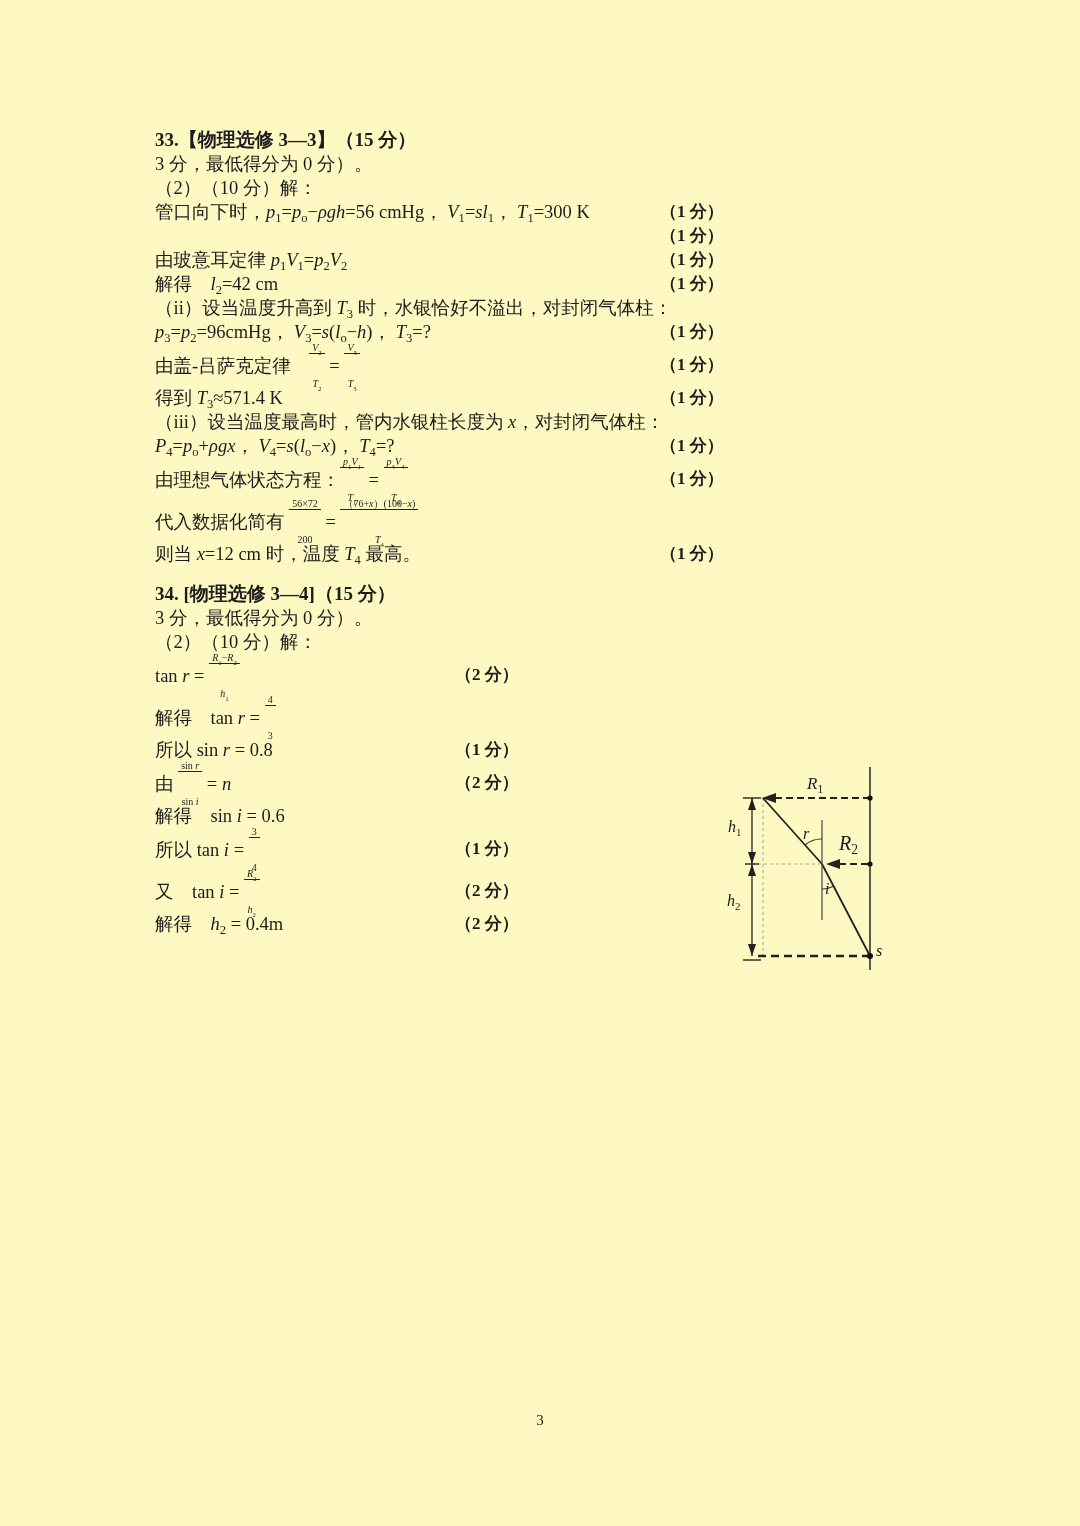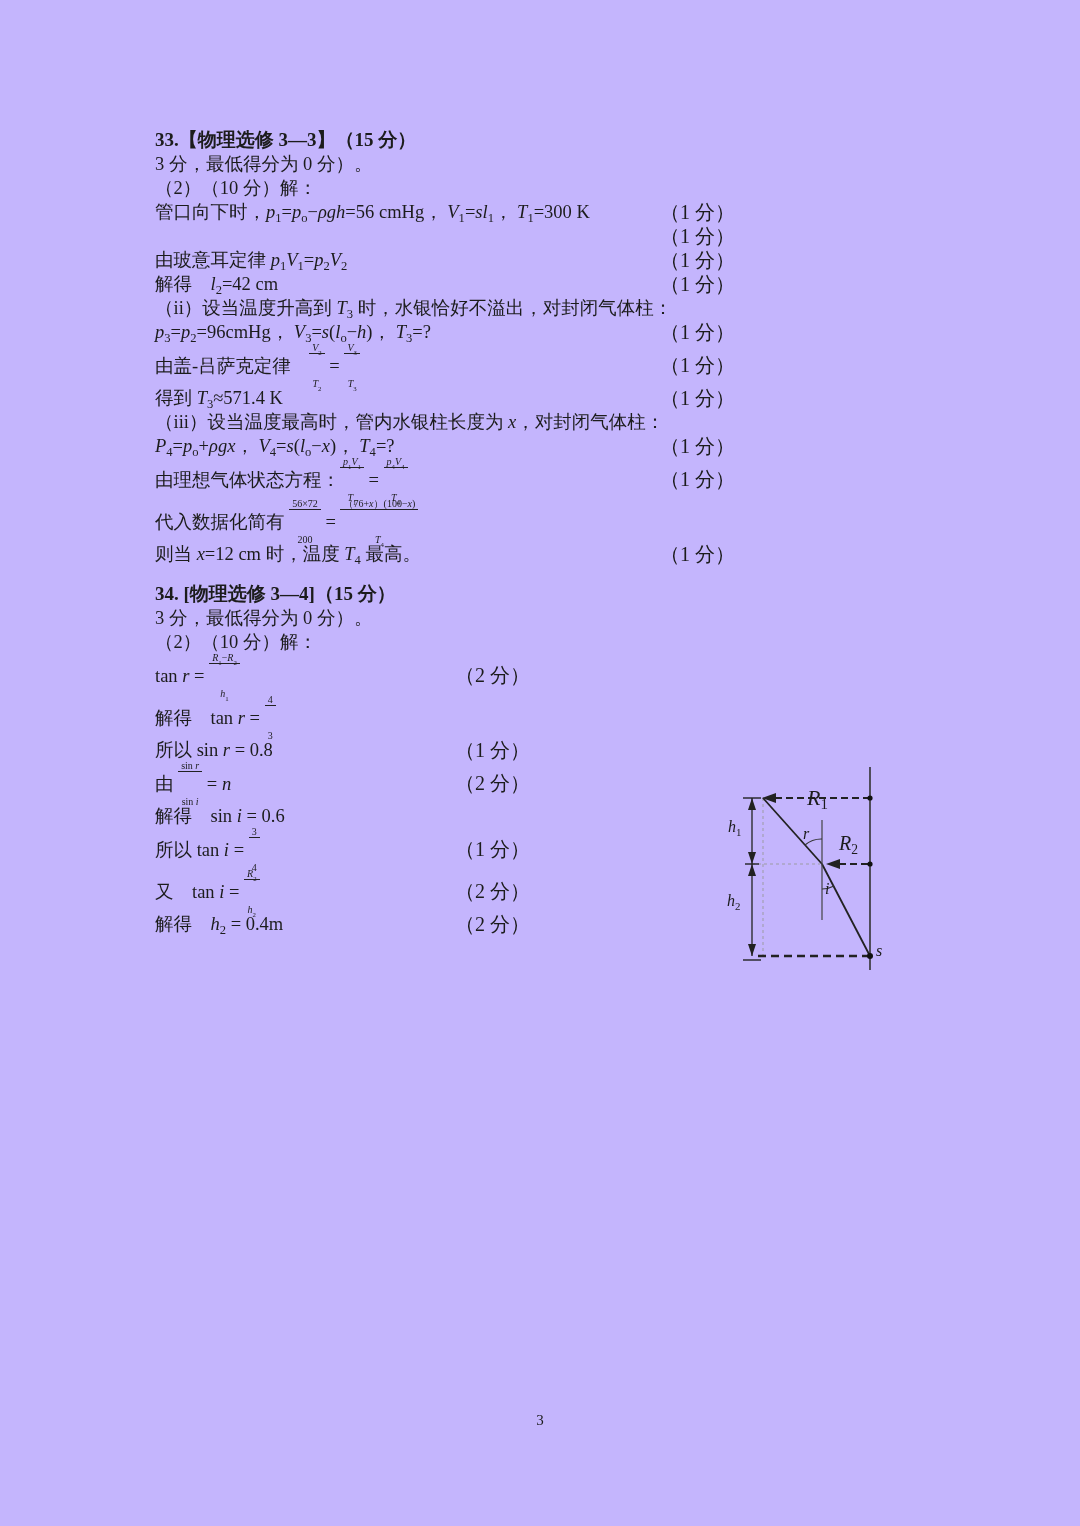--- a/index.html
+++ b/index.html
@@ -1,56 +1,56 @@
 <!DOCTYPE html>
 <html><head>
 <meta charset="utf-8">
 <style>
   html,body{margin:0;padding:0;background:#ffffff;}
   .page{
     position:relative;
     width:1080px;height:1526px;
-    background:#c4b5fd;
+    background:#fef9c3;
     font-family:"Liberation Serif","DejaVu Serif",serif;
     color:#1c1c1c;
     overflow:hidden;
   }
   .content{position:absolute;left:155px;top:128px;width:840px;}
   .section{position:relative;}
   .section + .section{margin-top:16px;}
   .heading{
     position:relative;height:24px;line-height:24px;
     font-size:19px;font-weight:bold;white-space:nowrap;
   }
   .line{
     position:relative;height:24px;line-height:24px;
     font-size:18.5px;white-space:nowrap;
   }
   .line.tall{height:42px;line-height:42px;}
-  .score{position:absolute;top:0;font-size:20px;}
+  .score{position:absolute;top:0;font-size:17px;font-weight:bold;}
   i{font-style:italic;}
   sub{
     font-size:68%;vertical-align:baseline;
     position:relative;top:4px;line-height:0;
   }
   .frac{
     display:inline-block;vertical-align:middle;
     text-align:center;font-size:10px;line-height:1.12;
     transform:translateY(-2px);
   }
   .frac .fnum{display:block;border-bottom:1.3px solid #222;padding:0 3px;}
   .frac .fden{display:block;padding:0 3px;margin-top:24px;}
   
   .diagram{position:absolute;left:715px;top:753px;width:280px;height:240px;}
   .diagram svg{position:absolute;left:0;top:0;}
   .dlabel{
     position:absolute;font-size:16px;line-height:1;
     font-family:"Liberation Serif","DejaVu Serif",serif;white-space:nowrap;
   }
-  .dl-R1{left:92px;top:34px;font-size:22px;}
+  .dl-R1{left:92px;top:22px;font-size:17px;}
   .dl-R2{left:124px;top:80px;font-size:20px;}
   .dl-h1{left:13px;top:66px;}
   .dl-h2{left:12px;top:140px;}
   .dl-r{left:88px;top:73px;}
   .dl-i{left:110px;top:128px;}
   .dl-s{left:161px;top:190px;}
   .page-number{
     position:absolute;left:0;right:0;top:1412px;
     text-align:center;font-size:15px;
   }

